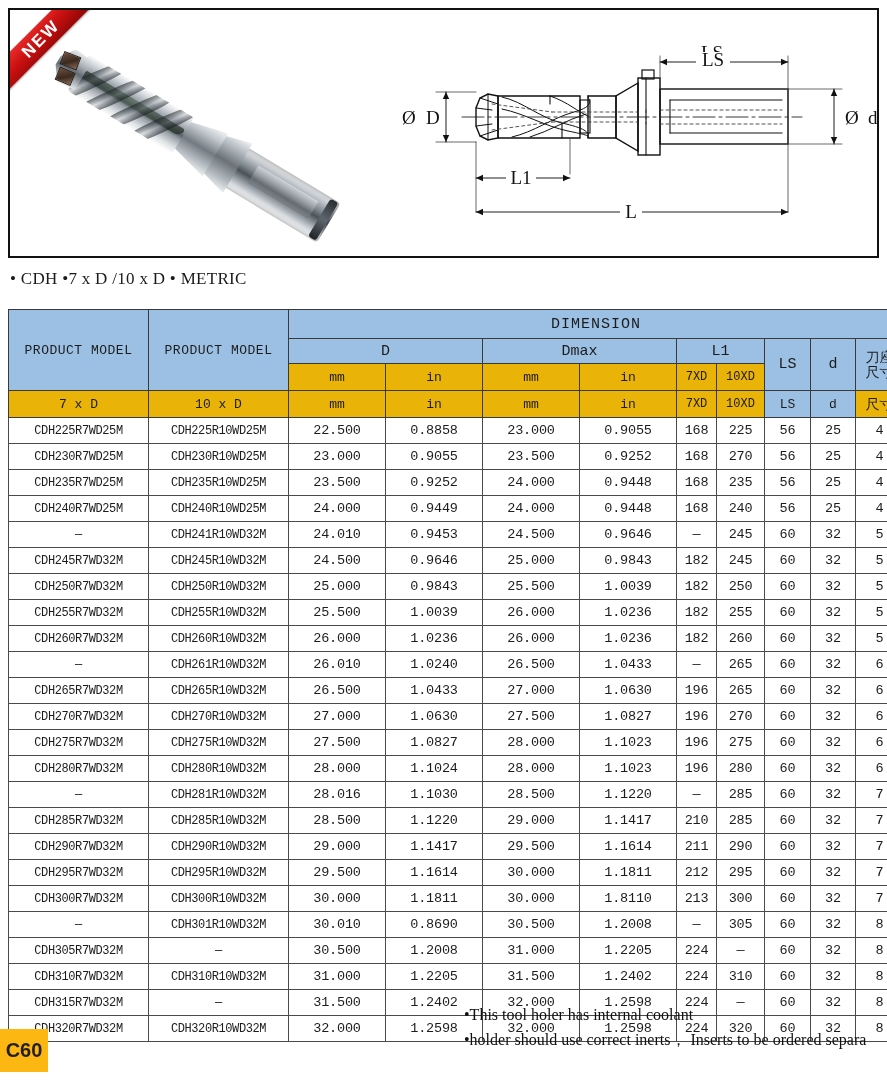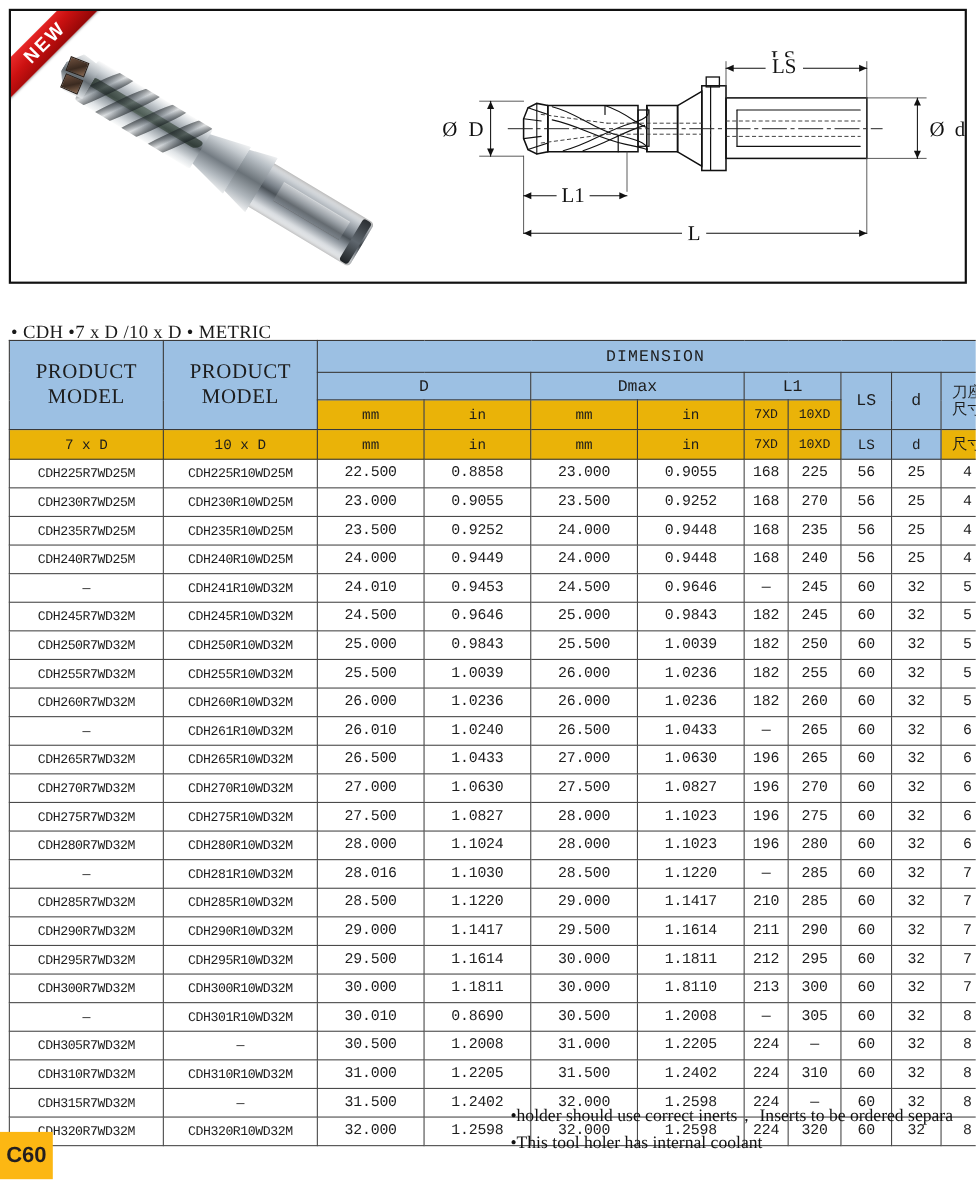--- a/index.html
+++ b/index.html
@@ -152,21 +152,21 @@
     top: 16px;
     width: 478px;
     height: 228px;
   }
   #technical-drawing svg { display: block; }
 
   
   #section-caption {
     position: absolute;
     left: 10px;
-    top: 292px;
+    top: 269px;
     font-size: 17px;
     letter-spacing: .3px;
     white-space: nowrap;
   }
 
   
   #spec-table {
     position: absolute;
     left: 8px;
     top: 309px;
@@ -183,21 +183,21 @@
     font-weight: normal;
     color: #1c1c1c;
   }
   #spec-table thead th { border: 1px solid #3a3a3a; }
   .hd-dark  { background: #9cc0e3; }
   .hd-light { background: #eab308; }
   .hd-dark, .hd-light { font-family: "Liberation Mono", monospace; }
 
   .h-title { height: 28px; font-size: 15px; letter-spacing: 1px; }
   .h-group { height: 24px; font-size: 15px; }
-  .h-model { height: 52px; font-size: 19px; letter-spacing: .5px; font-family: Liberation Serif, serif; }
+  .h-model { height: 52px; font-size: 13px; letter-spacing: .5px; }
   .h-unit  { height: 26px; font-size: 13px; }
   .h-xd    { height: 26px; font-size: 12px; }
   .h-tall  { height: 50px; font-size: 15px; }
   .h-cjk   { font-family: "DejaVu Sans", sans-serif; font-size: 14px; line-height: 1.05; }
 
   #spec-table tbody td {
     height: 25px;
     font-family: "Liberation Mono", monospace;
     font-size: 13.5px;
     background: #ffffff;
@@ -750,17 +750,17 @@
         <td>224</td>
         <td>320</td>
         <td>60</td>
         <td>32</td>
         <td>8</td>
       </tr>
     </tbody>
 </table>
 
 <div id="footer-notes">
+  <div class="note-line">•This tool holer has internal coolant</div>
   <div class="note-line">•holder should use correct inerts， Inserts to be ordered separa</div>
-  <div class="note-line">•This tool holer has internal coolant</div>
 </div>
 
 <div id="page-badge" style="background: rgb(252, 183, 19);">C60</div>
 
 </body></html>

